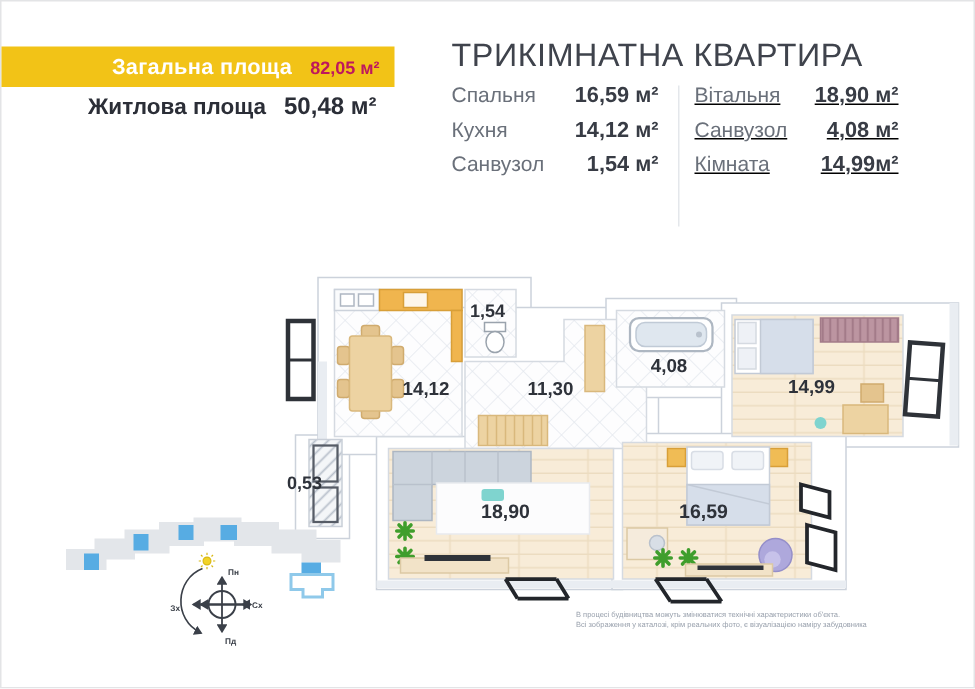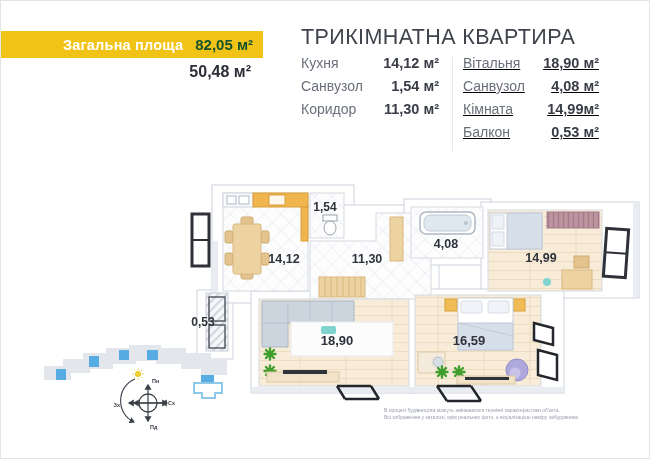--- a/index.html
+++ b/index.html
@@ -4,21 +4,21 @@
 <style>
   html,body{margin:0;padding:0;}
   body{width:650px;height:459px;position:relative;background:#ffffff;
        font-family:"Liberation Sans",sans-serif;overflow:hidden;}
   .page{position:absolute;inset:0;border:1px solid #e3e4e6;box-sizing:border-box;background:#fff;}
   
   .band{position:absolute;left:0;top:30px;width:262px;height:27px;background:#F2C317;
         display:flex;justify-content:flex-end;align-items:center;gap:12px;
         padding-right:10px;box-sizing:border-box;z-index:3;}
   .band .lbl{color:#ffffff;font-weight:bold;font-size:14.5px;letter-spacing:.2px;}
-  .band .val{color:#14532d;font-weight:bold;font-size:15px;}
+  .band .val{color:#be185d;font-weight:bold;font-size:12px;}
   .band2{position:absolute;left:0;top:57px;width:250px;height:27px;
          display:flex;justify-content:flex-end;align-items:center;gap:12px;z-index:3;}
   .band2 .lbl{color:#2b2e37;font-weight:bold;font-size:15px;}
   .band2 .val{color:#2b2e37;font-weight:bold;font-size:16px;}
   
   .title{position:absolute;left:300px;top:24px;font-size:21.5px;font-weight:normal;
          color:#3f434c;letter-spacing:.4px;z-index:3;}
   .rtable{position:absolute;left:300px;top:54px;width:300px;z-index:3;}
   .rcol{position:absolute;top:0;}
   .rcol.c1{left:0;width:138px;}
@@ -36,55 +36,52 @@
 </head>
 <body>
 
 <div class="page">
 
   <div class="band">
     <span class="lbl">Загальна площа</span>
     <span class="val">82,05 м²</span>
   </div>
   <div class="band2">
+    <span class="lbl">Житлова площа</span>
     <span class="val">50,48 м²</span>
   </div>
 
   <div class="title">ТРИКІМНАТНА КВАРТИРА</div>
   <div class="rtable">
     <div class="rcol c1">
       <div class="rrow">
+        <span class="rl">Спальня</span>
+        <span class="rv">16,59 м²</span>
+      </div>
+      <div class="rrow">
         <span class="rl">Кухня</span>
         <span class="rv">14,12 м²</span>
       </div>
       <div class="rrow">
         <span class="rl">Санвузол</span>
         <span class="rv">1,54 м²</span>
       </div>
-      <div class="rrow">
-        <span class="rl">Коридор</span>
-        <span class="rv">11,30 м²</span>
-      </div>
     </div>
     <div class="rcol c2">
       <div class="rrow">
         <span class="rl">Вітальня</span>
         <span class="rv">18,90 м²</span>
       </div>
       <div class="rrow">
         <span class="rl">Санвузол</span>
         <span class="rv">4,08 м²</span>
       </div>
       <div class="rrow">
         <span class="rl">Кімната</span>
         <span class="rv">14,99м²</span>
-      </div>
-      <div class="rrow">
-        <span class="rl">Балкон</span>
-        <span class="rv">0,53 м²</span>
       </div>
     </div>
   </div>
   <div class="vdiv"></div>
 
   <svg class="plan" width="650" height="459" viewBox="0 0 650 459">
     <defs>
       <pattern id="diag" patternUnits="userSpaceOnUse" width="12" height="12" patternTransform="rotate(45)">
         <rect width="12" height="12" fill="#fdfdfe"></rect>
         <path d="M0 0 H12 M0 0 V12" stroke="#e4e8ee" stroke-width="1"></path>

